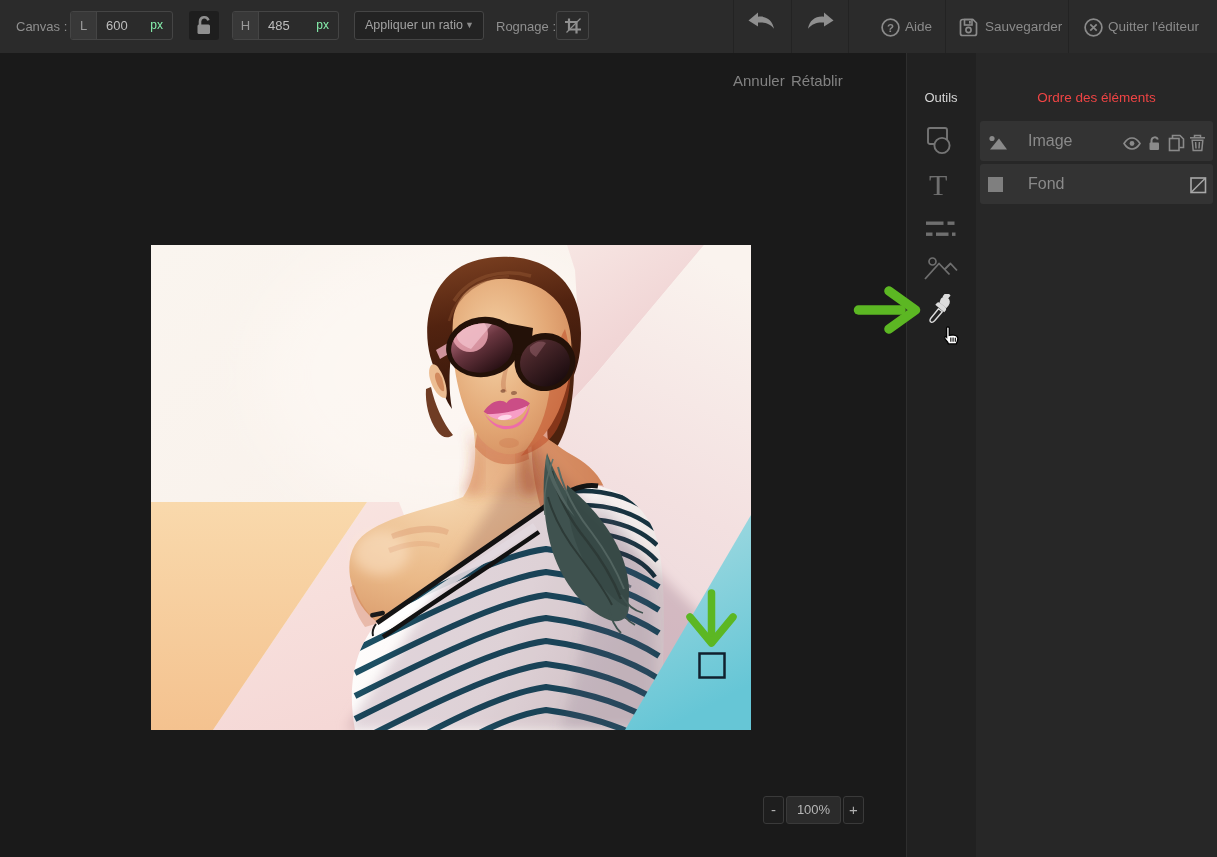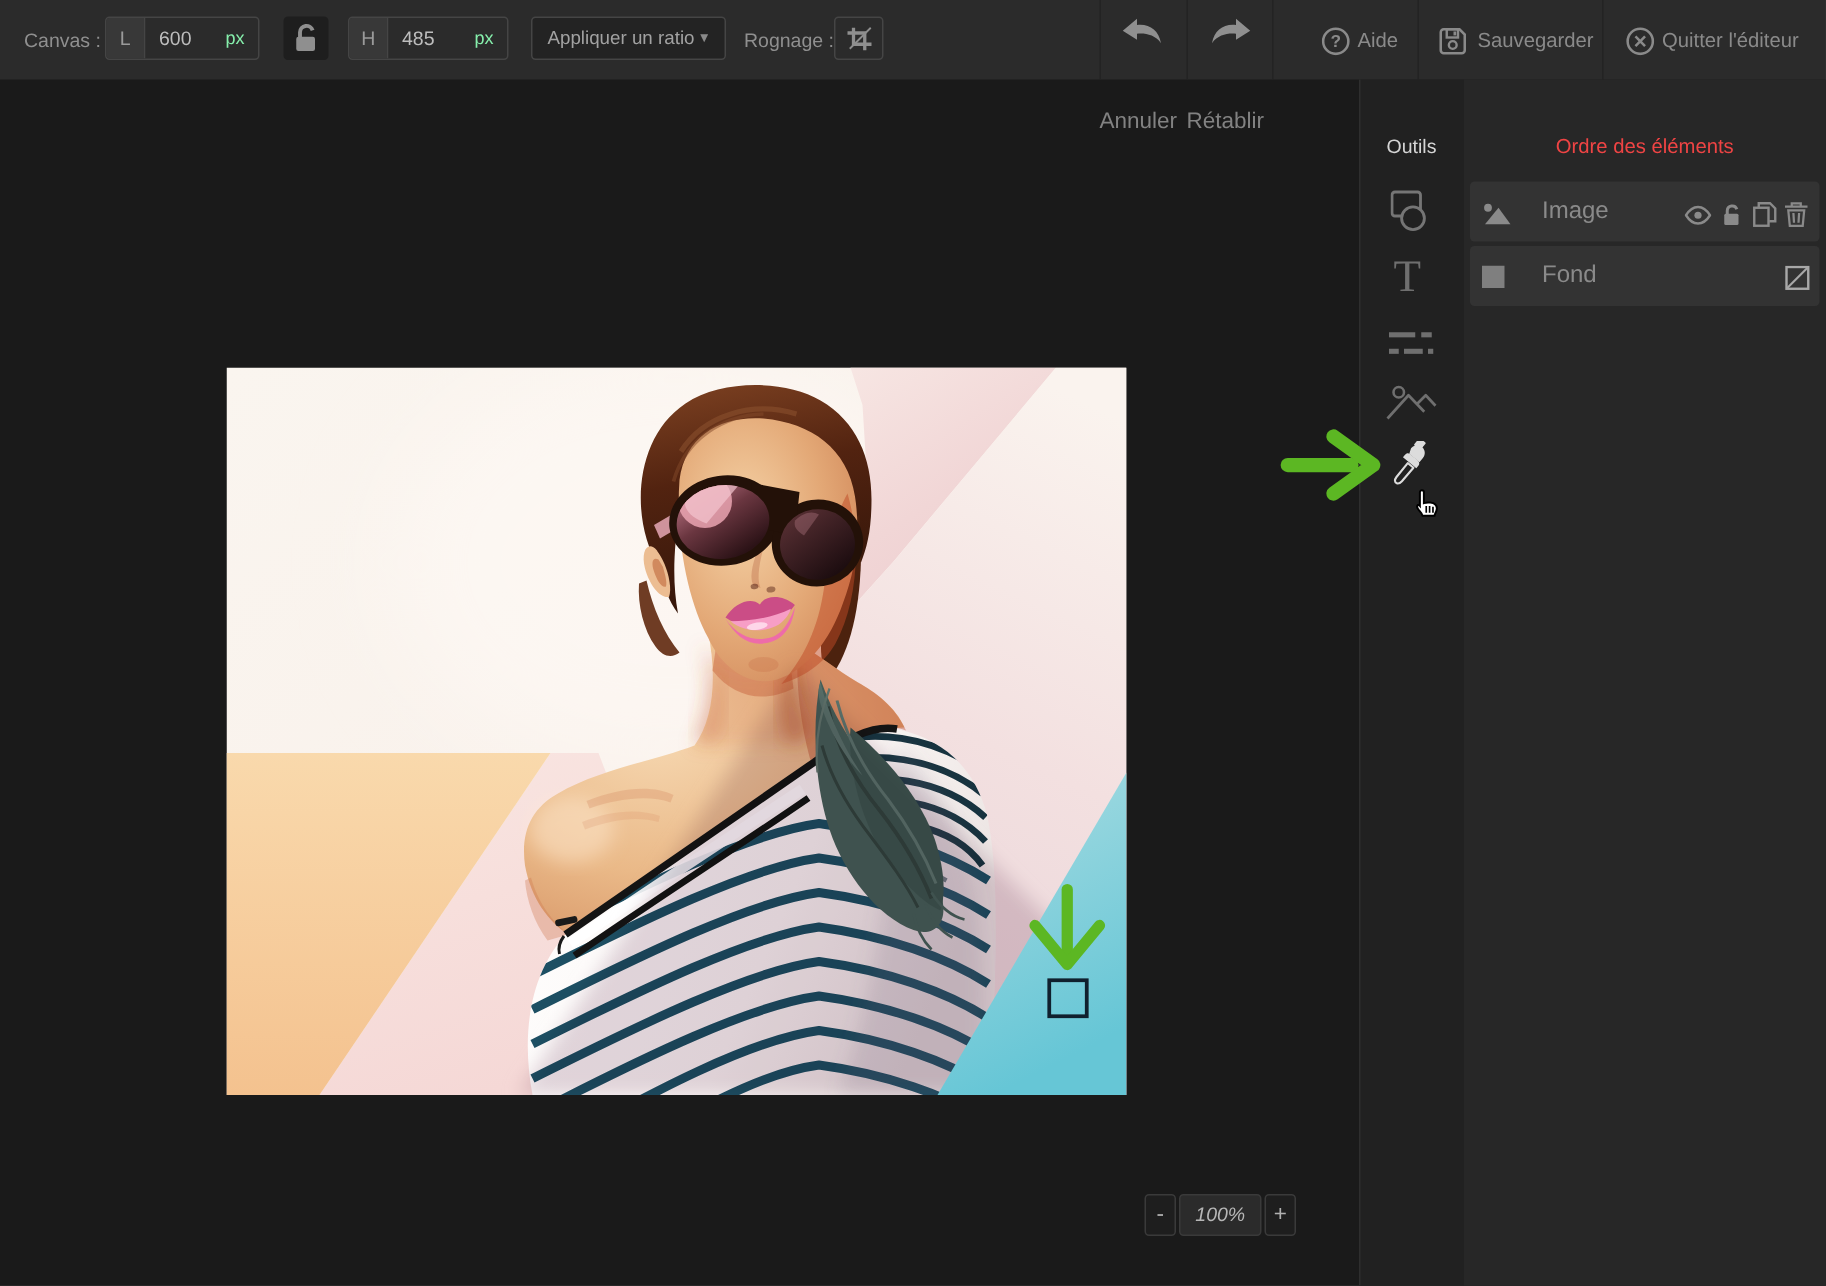--- a/index.html
+++ b/index.html
@@ -20,21 +20,21 @@
 #workspace{position:absolute;left:0;top:53px;width:1217px;height:804px;background:#1a1a1a;}
 #toolstrip{position:absolute;left:906px;top:53px;width:70px;height:804px;background:#212121;border-left:1px solid #2e2e2e;}
 #outils{position:absolute;left:906px;top:90px;width:70px;text-align:center;color:#d5d5d5;font-size:13px;}
 #panel{position:absolute;left:976px;top:53px;width:241px;height:804px;background:#272727;}
 #ordre{position:absolute;left:976px;top:90px;width:241px;text-align:center;color:#ef4444;font-size:13.5px;}
 .row{position:absolute;left:980px;width:233px;height:40px;background:#333333;border-radius:3px;}
 .rowlbl{position:absolute;left:48px;top:0;color:#8a8a8a;font-size:16px;line-height:40px;}
 #photo{position:absolute;left:151px;top:245px;width:600px;height:485px;}
 #zoomctl{position:absolute;left:763px;top:796px;height:28px;}
 .zbtn{position:absolute;top:0;width:21px;height:28px;background:#1e1e1e;border:1px solid #3a3a3a;border-radius:3px;color:#b0b0b0;font-size:15px;text-align:center;line-height:26px;}
-#zpct{position:absolute;left:23px;top:0;width:55px;height:28px;background:#2b2b2b;border:1px solid #3a3a3a;border-radius:3px;color:#b6b6b6;font-size:13px;text-align:center;line-height:26px;font-style:italic;}
+#zpct{position:absolute;left:23px;top:0;width:55px;height:28px;background:#2b2b2b;border:1px solid #3a3a3a;border-radius:3px;color:#b6b6b6;font-size:13px;text-align:center;line-height:26px;}
 </style></head>
 <body>
 <div id="workspace"></div>
 <div id="toolstrip"></div>
 <div id="panel"></div>
 <div id="topbar"></div>
 
 <svg id="photo" width="600" height="485" viewBox="0 0 600 485">
 <defs>
 <linearGradient id="gBase" x1="0" y1="0" x2="1" y2="1">

